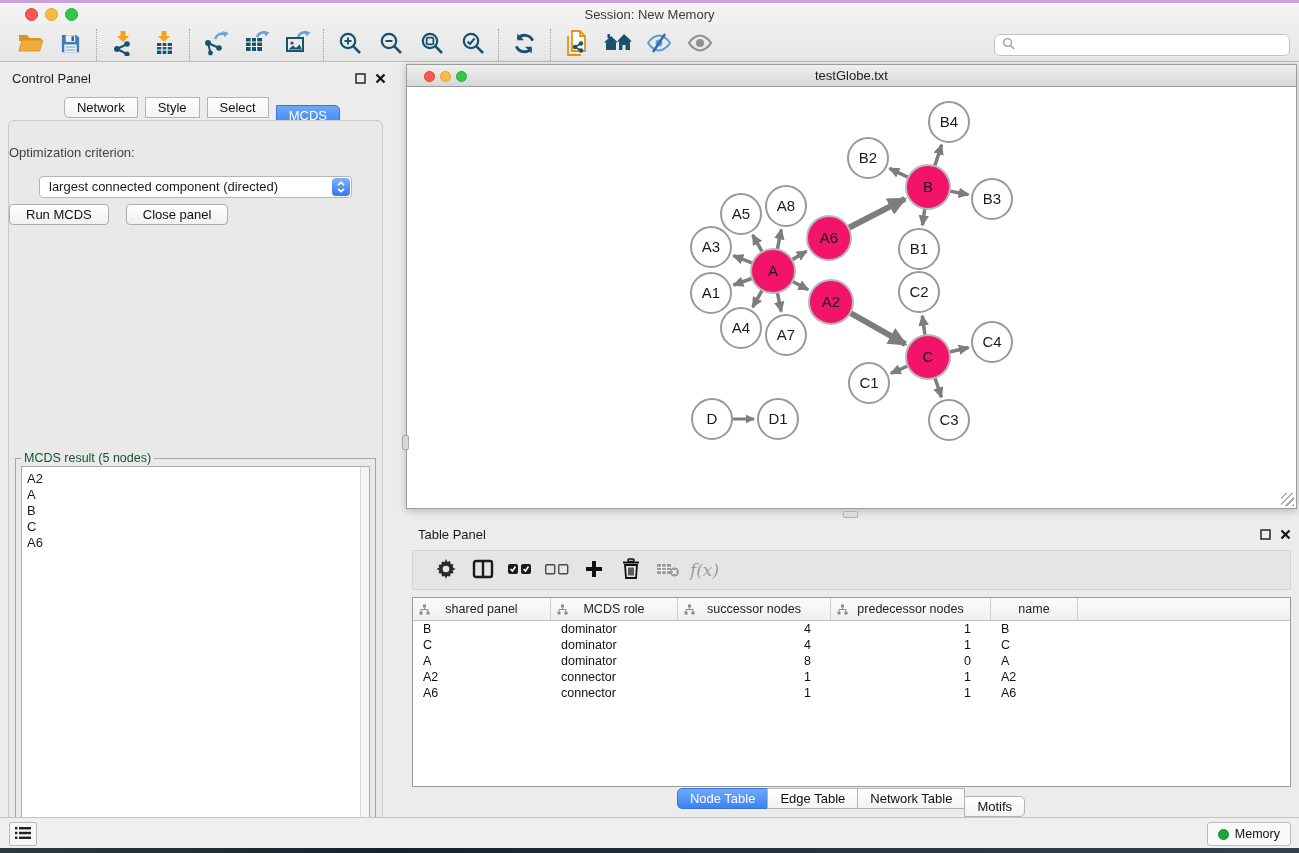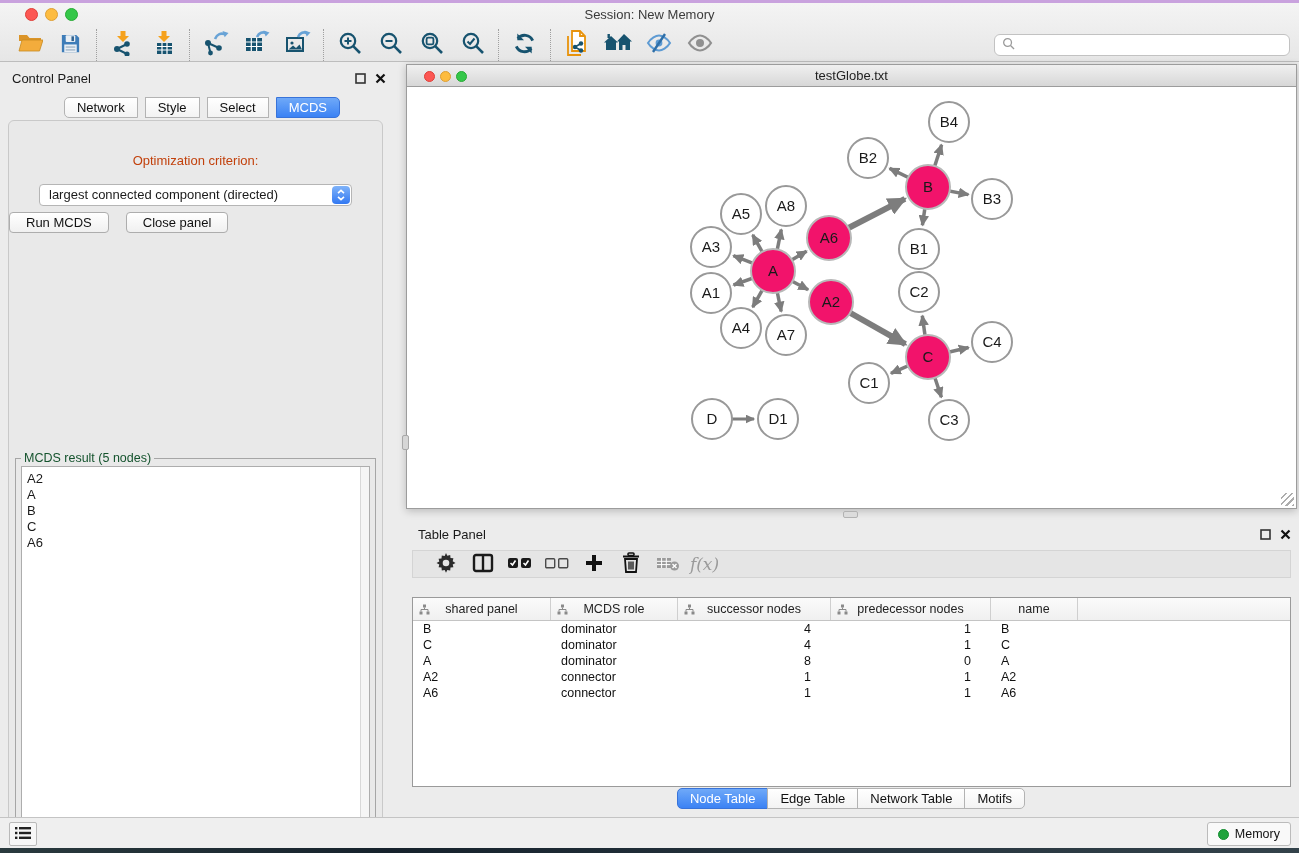--- a/index.html
+++ b/index.html
@@ -38,25 +38,25 @@
   .control-panel { position:absolute; left:4px; top:2px; width:388px; height:810px; }
   .panel-head { position:relative; height:30px; }
   .panel-title { position:absolute; left:8px; top:7px; font-size:13px; color:#1a1a1a; }
   .panel-icons { position:absolute; right:6px; top:9px; display:flex; gap:9px; }
   .panel-icons span { display:inline-flex; cursor:pointer; }
   .cp-tabs { position:absolute; top:33px; left:8px; right:0; display:flex; justify-content:center;gap:8px; }
   .seg { height:21px; padding:0 12px; font-size:13px; color:#111; cursor:pointer;
          background:linear-gradient(#FFFFFF,#F3F3F3); border:1px solid #B3B3B3; margin-left:-1px;
          font-family:"Liberation Sans", sans-serif; }
   .seg:first-child { border-radius:5px 0 0 5px; margin-left:0; }
-  .seg:last-child { border-radius:0 5px 5px 0; }
+  .seg:last-child { border-radius:0 5px 5px 0;margin-top:8px; }
   .seg.active { background:linear-gradient(#6FA9F8,#3B82F4); border-color:#3873D9; color:#fff; }
   .cp-card { position:absolute; left:4px; right:9px; top:56px; bottom:10px;
              background:#E9E9E9; border:1px solid #C9C9C9; border-radius:6px; }
-  .opt-label { margin-top:32px; text-align:center; font-size:13px; color:#c2410c; }
+  .opt-label { margin-top:24px; font-size:13px; color:#404040; }
   .selectbox { position:relative; margin:16px auto 0; width:313px; height:22px; background:#fff;
                border:1px solid #B5B5B5; border-radius:4px; font-size:13px; line-height:20px;
                padding-left:9px; cursor:pointer; }
   .stepper { position:absolute; right:1px; top:1px; width:18px; height:18px; border-radius:4px;
              background:linear-gradient(#7FB3F9,#3278F2); display:flex; align-items:center;
              justify-content:center; }
   .btnrow { display:flex; justify-content:flex-start; gap:17px; margin-top:6px; }
   .pushbtn { height:21px; padding:0 16px; background:linear-gradient(#FFFFFF,#F0F0F0);
              border:1px solid #ADADAD; border-radius:4px; font-size:13px; cursor:pointer;
              font-family:"Liberation Sans", sans-serif; color:#111; }
@@ -83,21 +83,21 @@
                border:1px solid #9C9C9C; border-top:none; }
   .nw-grip { position:absolute; right:2px; bottom:2px; width:13px; height:13px; cursor:nwse-resize;
              background:repeating-linear-gradient(135deg, transparent 0 3px, #ADADAD 3px 4.5px); }
   .nw-left-handle { position:absolute; left:-4px; top:371px; width:7px; height:15px; background:#D6D6D6;
              border:1px solid #A8A8A8; border-radius:2px; cursor:ew-resize; }
   .h-splitter { position:absolute; left:843px; top:449px; width:15px; height:7px; background:#DCDCDC;
              border:1px solid #B2B2B2; border-radius:2px; cursor:ns-resize; }
 
   
   .table-panel { position:absolute; left:405px; top:458px; width:892px; height:292px; }
-  .tp-toolbar { position:absolute; left:7px; right:6px; top:30px; height:28px; background:#E5E5E5;
+  .tp-toolbar { position:absolute; left:7px; right:6px; top:30px; height:40px; background:#E5E5E5;
                 border:1px solid #D4D4D4; display:flex; align-items:center; padding-left:14px; }
   .tpbtn { width:37px; height:34px; border:none; background:transparent; display:flex;
            align-items:center; justify-content:center; cursor:pointer; }
   .fx { font-family:"DejaVu Serif", serif; font-style:italic; font-size:17px; color:#9A9A9A; }
   .node-table { position:absolute; left:7px; right:6px; top:77px; height:190px; background:#fff;
                 border:1px solid #9A9A9A; overflow:hidden; }
   .nt-head { display:flex; height:23px; background:linear-gradient(#FBFBFB,#F0F0F0);
              border-bottom:1px solid #C4C4C4; }
   .th { position:relative; height:100%; border-right:1px solid #CFCFCF; display:flex;
         align-items:center; justify-content:center; font-size:12.5px; color:#222; cursor:pointer; }

